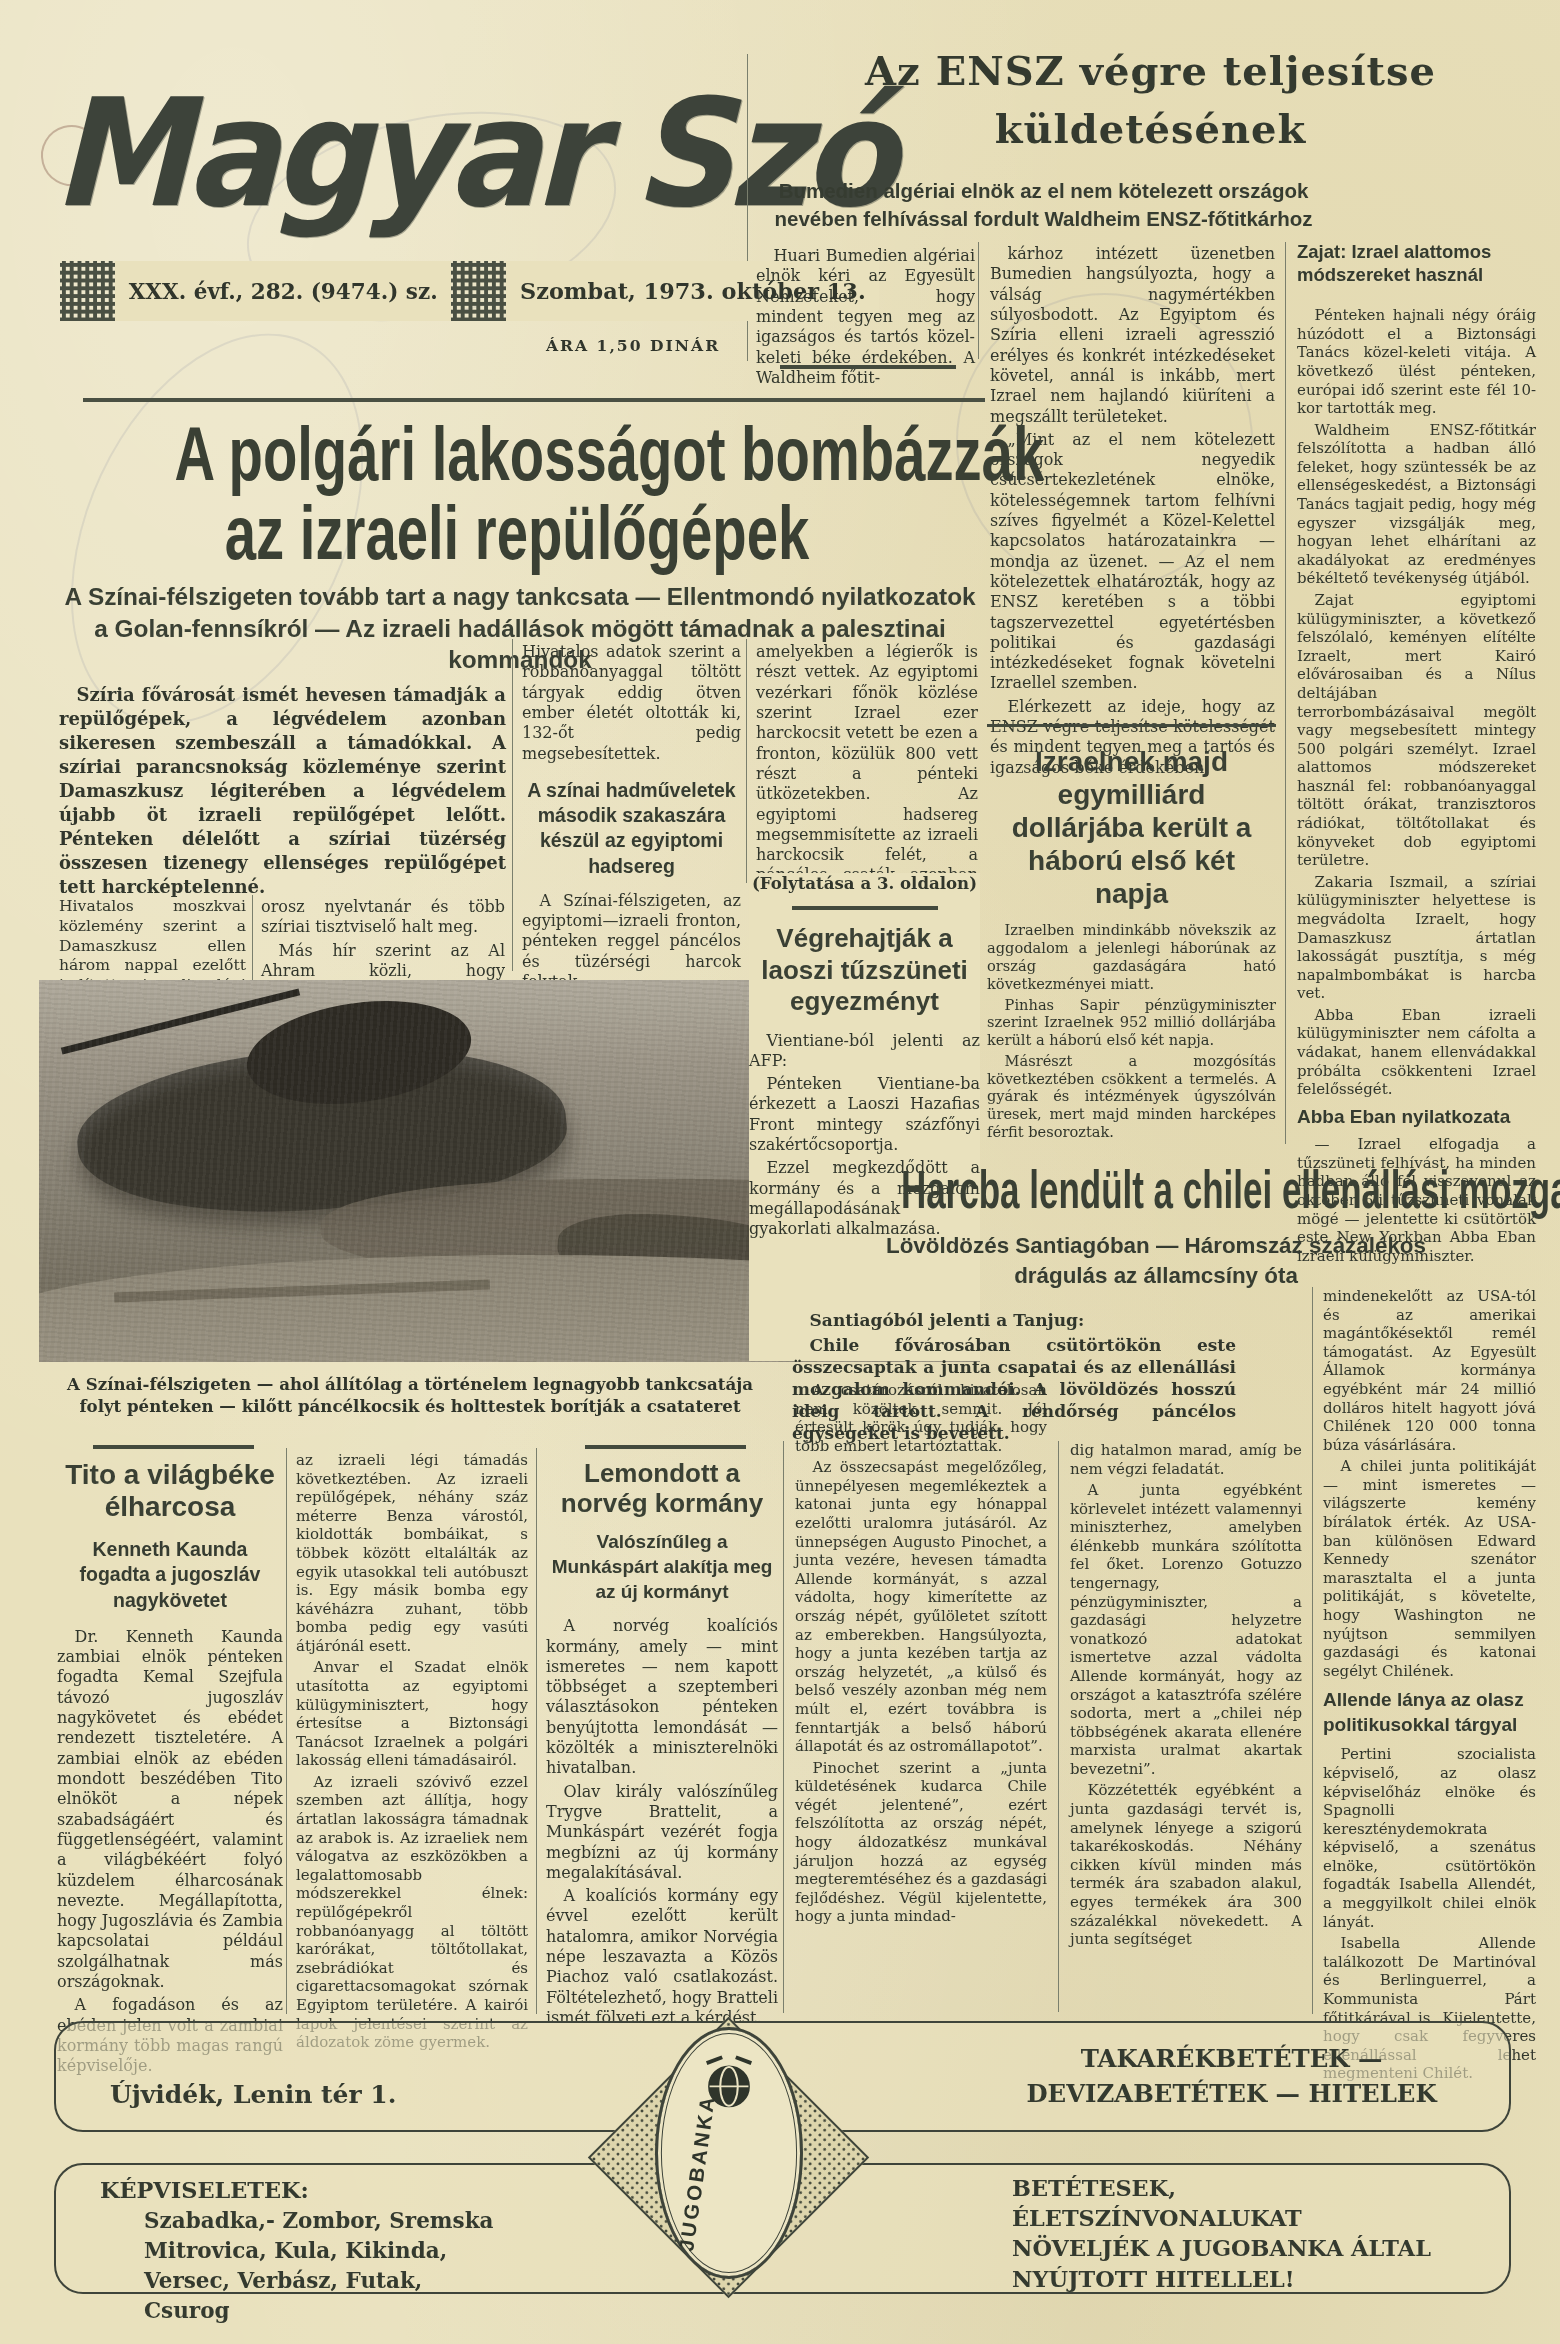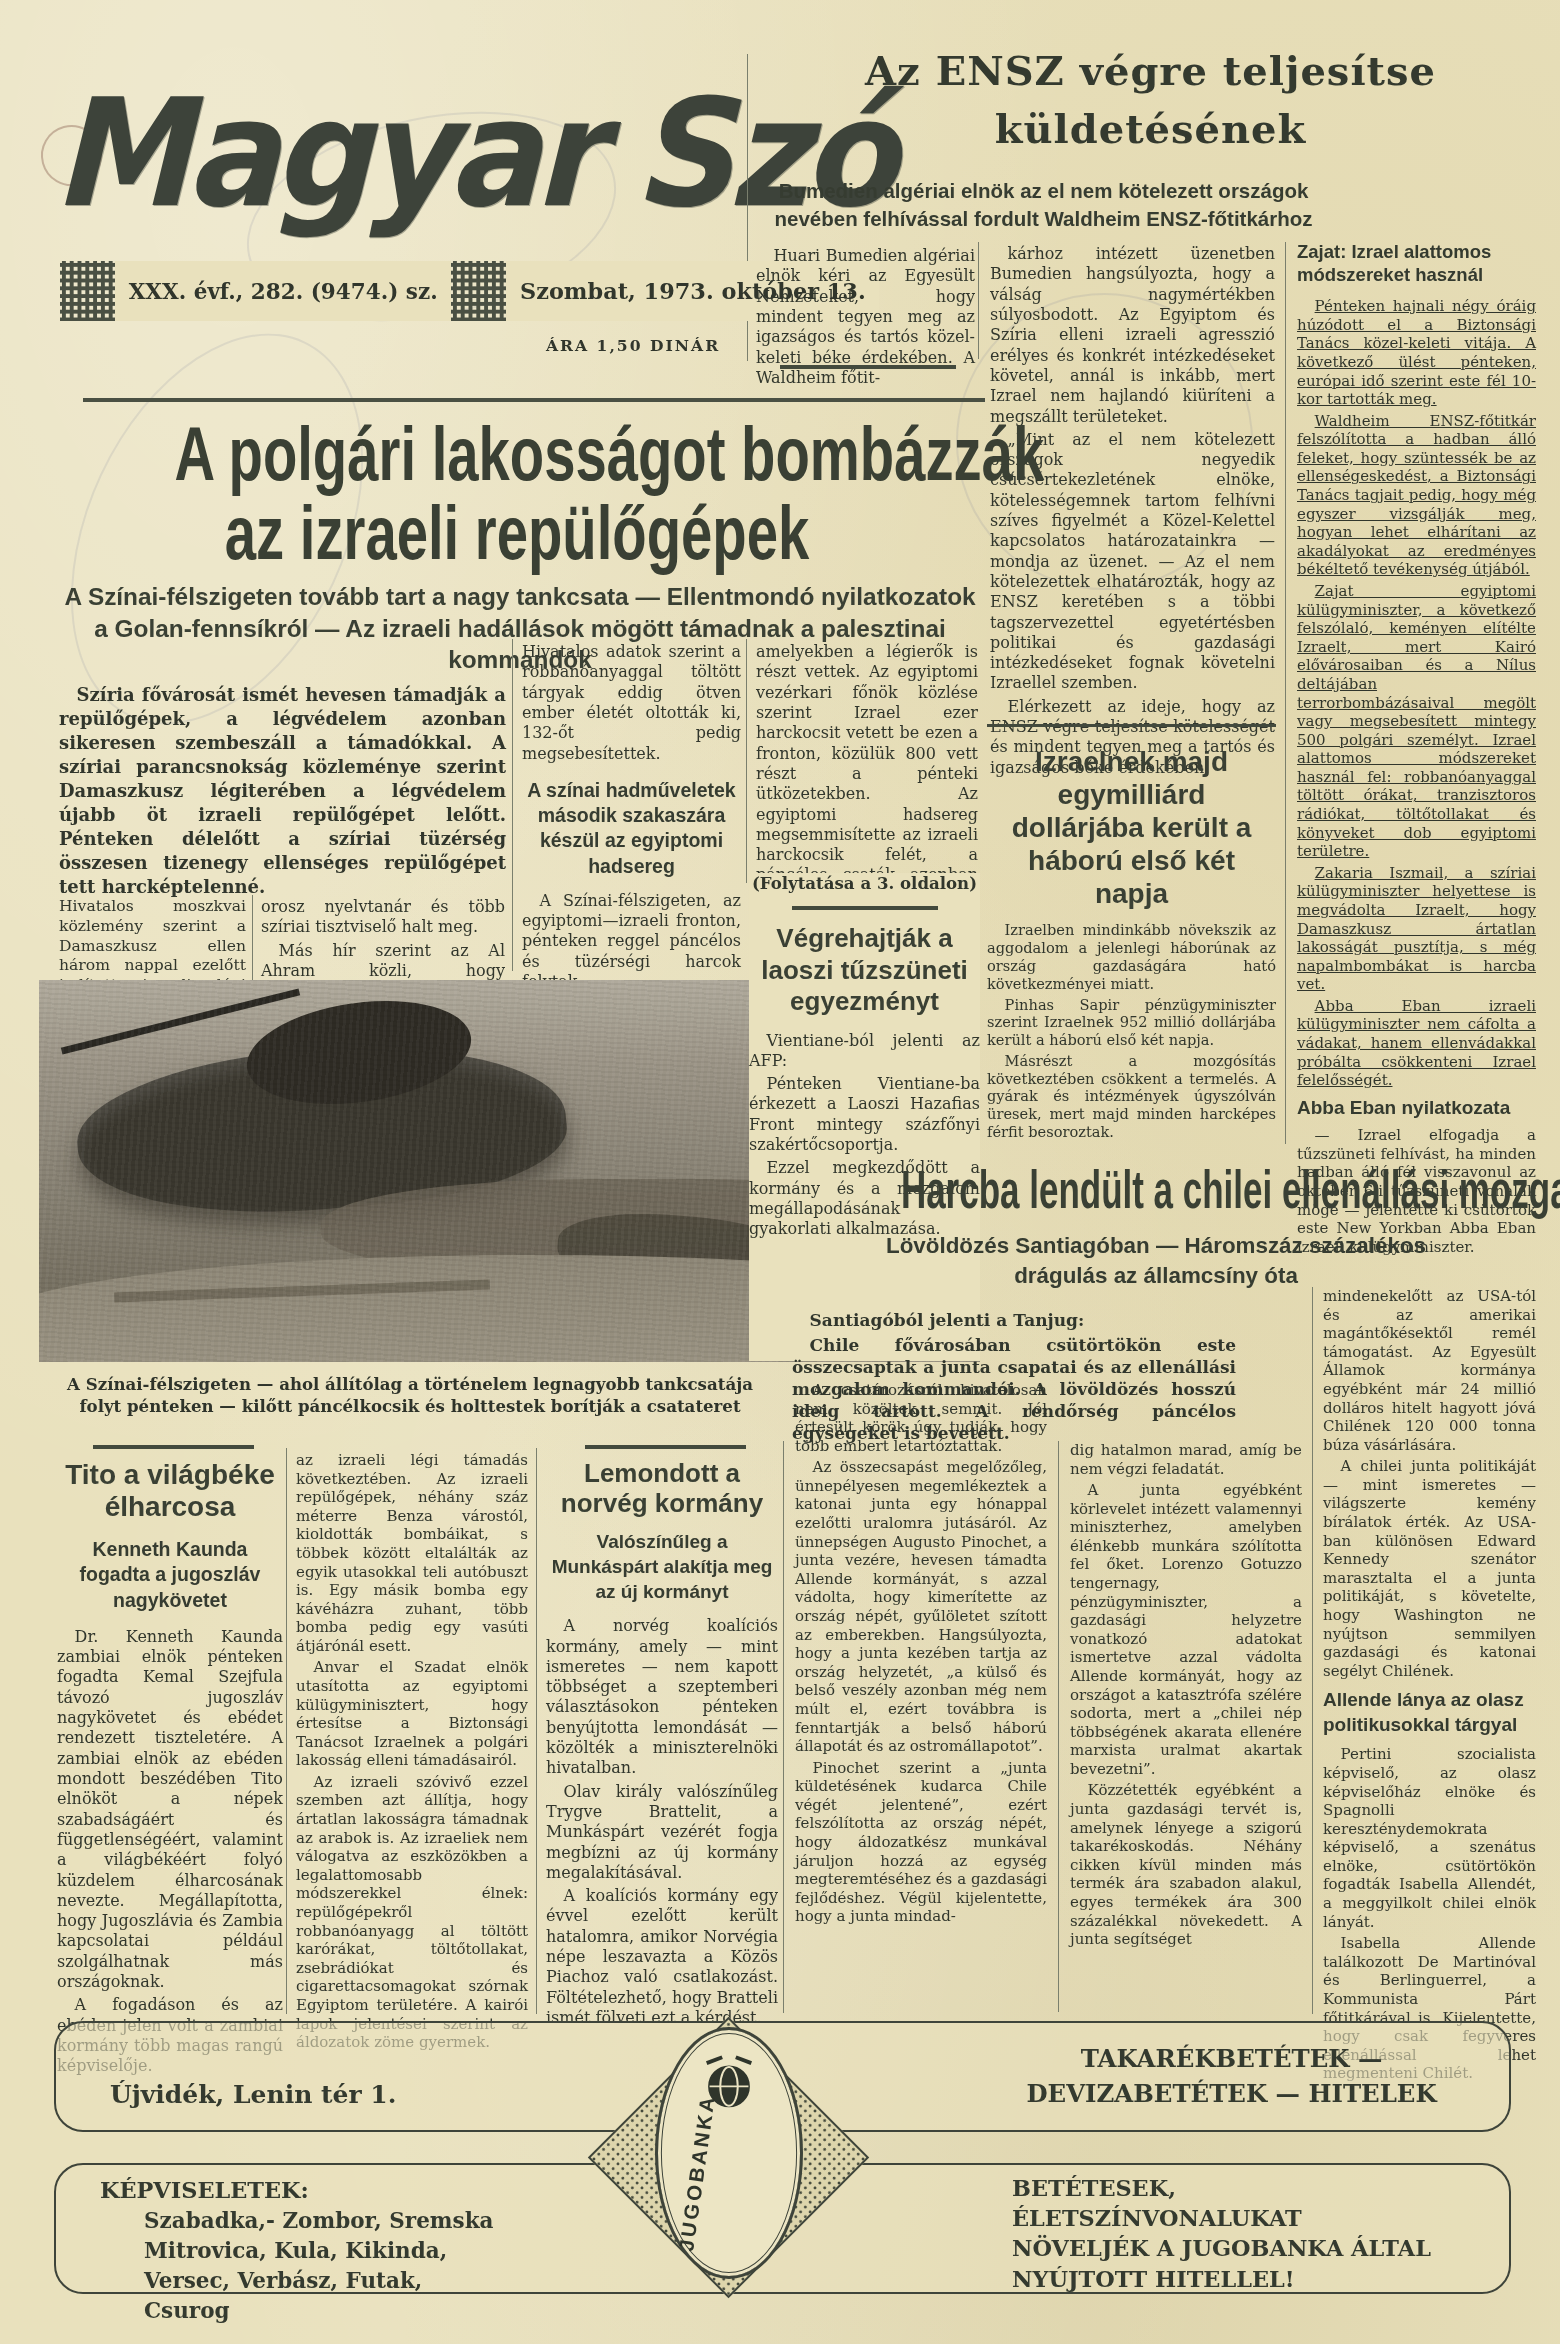--- a/index.html
+++ b/index.html
@@ -91,21 +91,21 @@
     <div class="serif t15" style="font-weight:normal;">
       <p>Izraelben mindinkább növekszik az aggodalom a jelenlegi háborúnak az ország gazdaságára ható következményei miatt.</p>
       <p>Pinhas Sapir pénzügyminiszter szerint Izraelnek 952 millió dollárjába került a háború első két napja.</p>
       <p>Másrészt a mozgósítás következtében csökkent a termelés. A gyárak és intézmények úgyszólván üresek, mert majd minden harcképes férfit besoroztak.</p>
     </div>
   </div>
 
   <div class="abs rule-v" style="left:1285px;top:242px;height:902px;"></div>
   <div class="abs" style="left:1297px;top:240px;width:239px;">
     <div class="kicker">Zajat: Izrael alattomos módszereket használ</div>
-    <div class="serif t155" style="margin-top:11px;text-decoration:underline;">
+    <div class="serif t155" style="margin-top:20px;">
       <p>Pénteken hajnali négy óráig húzódott el a Biztonsági Tanács közel-keleti vitája. A következő ülést pénteken, európai idő szerint este fél 10-kor tartották meg.</p>
       <p>Waldheim ENSZ-főtitkár felszólította a hadban álló feleket, hogy szüntessék be az ellenségeskedést, a Biztonsági Tanács tagjait pedig, hogy még egyszer vizsgálják meg, hogyan lehet elhárítani az akadályokat az eredményes békéltető tevékenység útjából.</p>
       <p>Zajat egyiptomi külügyminiszter, a következő felszólaló, keményen elítélte Izraelt, mert Kairó elővárosaiban és a Nílus deltájában terrorbombázásaival megölt vagy megsebesített mintegy 500 polgári személyt. Izrael alattomos módszereket használ fel: robbanóanyaggal töltött órákat, tranzisztoros rádiókat, töltőtollakat és könyveket dob egyiptomi területre.</p>
       <p>Zakaria Iszmail, a szíriai külügyminiszter helyettese is megvádolta Izraelt, hogy Damaszkusz ártatlan lakosságát pusztítja, s még napalmbombákat is harcba vet.</p>
       <p>Abba Eban izraeli külügyminiszter nem cáfolta a vádakat, hanem ellenvádakkal próbálta csökkenteni Izrael felelősségét.</p>
     </div>
     <div class="subhead-s" style="margin:5.9px 0;">Abba Eban nyilatkozata</div>
     <div class="serif t155">
       <p>— Izrael elfogadja a tűzszüneti felhívást, ha minden hadban álló fél visszavonul az október 6-i tűzszüneti vonalak mögé — jelentette ki csütörtök este New Yorkban Abba Eban izraeli külügyminiszter.</p>
     </div>

